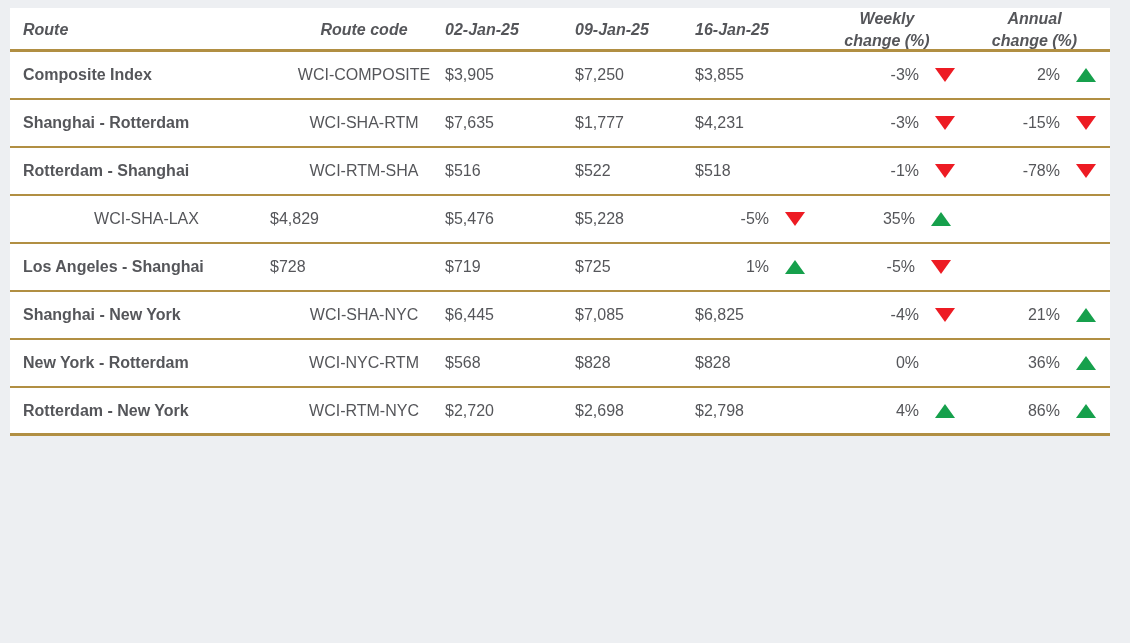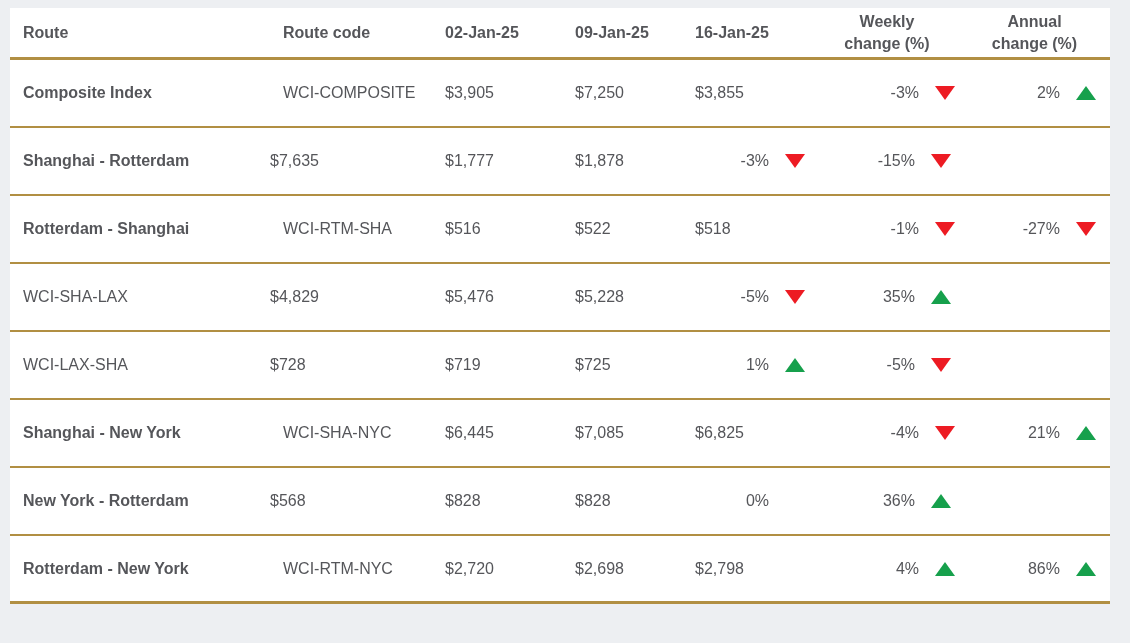--- a/index.html
+++ b/index.html
@@ -21,32 +21,33 @@
   .table-wrap{
     position:absolute;
     left:10px;top:8px;
     width:1100px;
     background:var(--table-bg);
   }
   .row{
     display:grid;
     grid-template-columns:260px 175px 130px 120px 120px 150px 145px;
     align-items:center;
-    height:68px;
+    height:48px;
     border-bottom:2px solid var(--gold);
     background:var(--table-bg);
   }
   .row.header{
-    height:52px;
+    height:44px;
     border-bottom:3px solid var(--gold);
     font-weight:bold;
+    font-style:italic;
   }
   .row:last-child{border-bottom:3px solid var(--gold);}
   .c-route{padding-left:13px;font-weight:bold;}
-  .c-code{padding-left:13px;}
+  .c-code{padding-left:13px;text-align:center;}
   .c-num{text-align:left;}
   .c-change{
     display:flex;
     justify-content:flex-end;
     align-items:center;
     padding-right:8px;
   }
   .c-change.annual{padding-right:12px;}
   .arrow-slot{
     width:24px;
@@ -109,23 +110,24 @@
     <div class="c-change annual">
       <span>2%</span>
       <span class="arrow-slot">
             <span class="tri up"></span>
           </span>
     </div>
   </div>
 
   <div class="row">
     <div class="c-route">Shanghai - Rotterdam</div>
+    <div class="c-code">WCI-SHA-RTM</div>
     <div class="c-num">$7,635</div>
     <div class="c-num">$1,777</div>
-    <div class="c-num">$1,878</div>
+    <div class="c-num">$4,231</div>
     <div class="c-change weekly">
       <span>-3%</span>
       <span class="arrow-slot">
             <span class="tri down"></span>
           </span>
     </div>
     <div class="c-change annual">
       <span>-15%</span>
       <span class="arrow-slot">
             <span class="tri down"></span>
@@ -139,21 +141,21 @@
     <div class="c-num">$516</div>
     <div class="c-num">$522</div>
     <div class="c-num">$518</div>
     <div class="c-change weekly">
       <span>-1%</span>
       <span class="arrow-slot">
             <span class="tri down"></span>
           </span>
     </div>
     <div class="c-change annual">
-      <span>-27%</span>
+      <span>-78%</span>
       <span class="arrow-slot">
             <span class="tri down"></span>
           </span>
     </div>
   </div>
 
 
   <div class="row">
     <div class="c-code">WCI-SHA-LAX</div>
     <div class="c-num">$4,829</div>
@@ -167,21 +169,21 @@
     </div>
     <div class="c-change annual">
       <span>35%</span>
       <span class="arrow-slot">
             <span class="tri up"></span>
           </span>
     </div>
   </div>
 
   <div class="row">
-    <div class="c-code">WCI-LAX-SHA</div>
+    <div class="c-route">Los Angeles - Shanghai</div>
     <div class="c-num">$728</div>
     <div class="c-num">$719</div>
     <div class="c-num">$725</div>
     <div class="c-change weekly">
       <span>1%</span>
       <span class="arrow-slot">
             <span class="tri up"></span>
           </span>
     </div>
     <div class="c-change annual">
@@ -207,20 +209,21 @@
     <div class="c-change annual">
       <span>21%</span>
       <span class="arrow-slot">
             <span class="tri up"></span>
           </span>
     </div>
   </div>
 
   <div class="row">
     <div class="c-route">New York - Rotterdam</div>
+    <div class="c-code">WCI-NYC-RTM</div>
     <div class="c-num">$568</div>
     <div class="c-num">$828</div>
     <div class="c-num">$828</div>
     <div class="c-change weekly">
       <span>0%</span>
       <span class="arrow-slot"></span>
     </div>
     <div class="c-change annual">
       <span>36%</span>
       <span class="arrow-slot">

